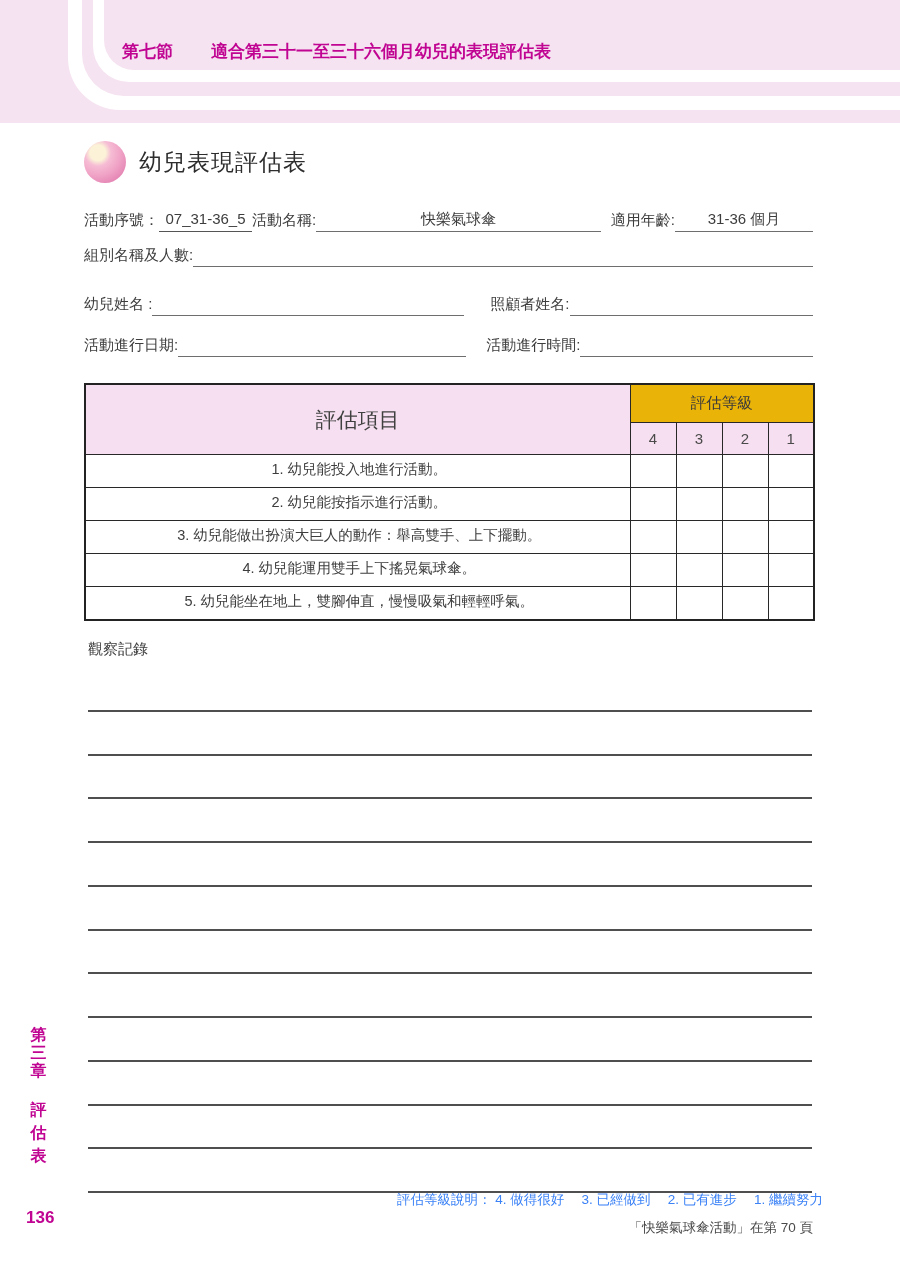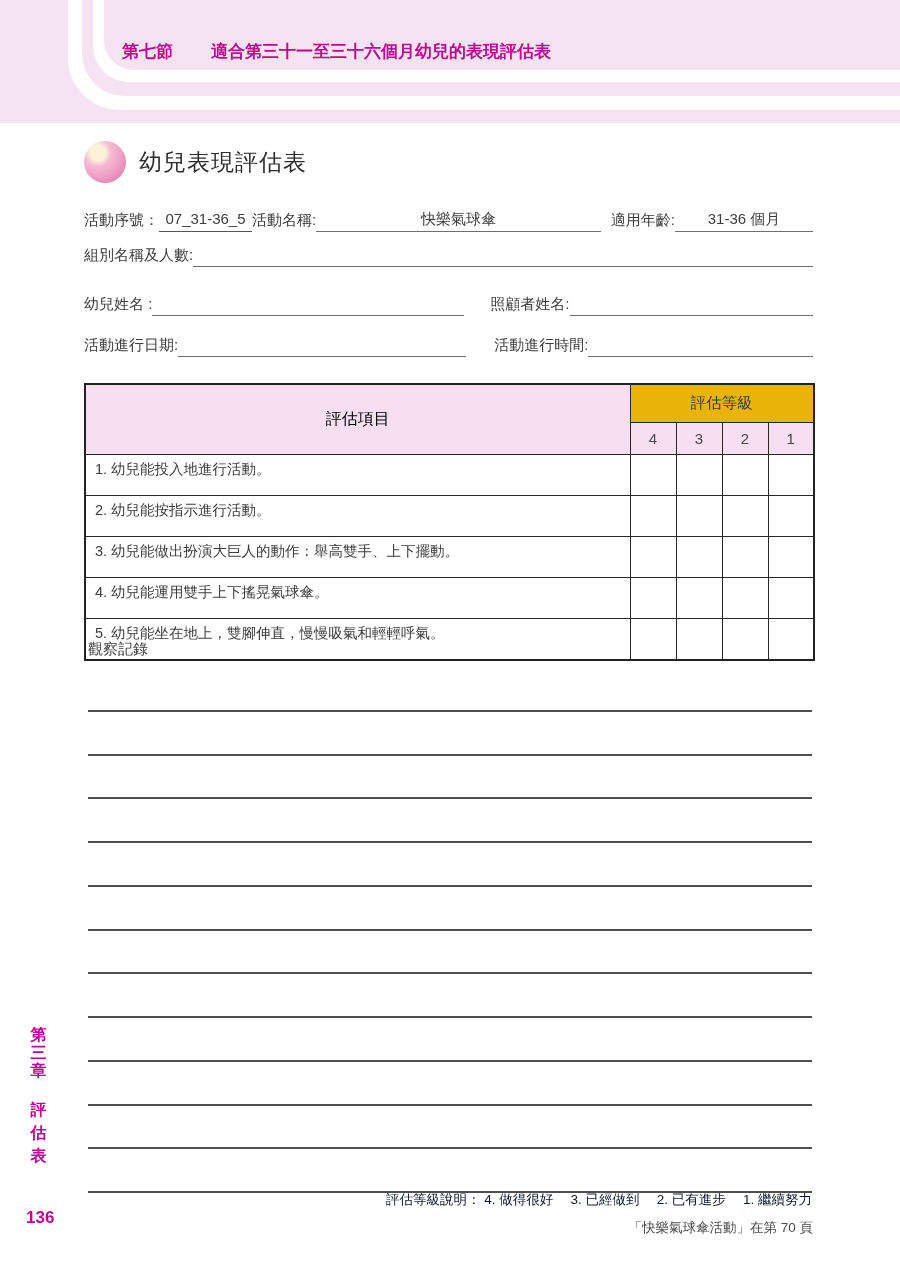--- a/index.html
+++ b/index.html
@@ -29,31 +29,31 @@
   .blank{border-bottom:1.5px solid #6e6e6e;line-height:24px;text-align:center;color:#3d3d3d;}
   .blank.dark{border-bottom:1.5px solid #555;}
   .r1{top:207px;align-items:flex-end;}
   .r2{top:243px;}
   .r3{top:292px;}
   .r4{top:333px;}
   
   table.assess{position:absolute;top:383px;left:84px;width:729px;border-collapse:collapse;table-layout:fixed;}
   table.assess th,table.assess td{border:1.5px solid #282828;}
   table.assess{border:2px solid #232323;}
-  th.hitem{background:#f6dff0;font-size:16px;font-weight:normal;color:#000000;height:67px;}
+  th.hitem{background:#f6dff0;font-size:21px;font-weight:normal;color:#404040;height:67px;}
   th.hgrade{background:#eab308;font-size:15.5px;font-weight:normal;color:#3a3a3a;height:35px;}
   th.hnum{background:#f6dff0;font-size:15px;font-weight:normal;color:#4a4a4a;height:29px;}
-  td.item{font-size:14.5px;padding:0 6px 12px 9px;height:28px;color:#3d3d3d;}
+  td.item{font-size:14.5px;padding:0 6px 4px 9px;height:28px;color:#3d3d3d;text-align:center;}
   td.cell{height:28px;background:#ffffff;}
   
   .obs-label{position:absolute;top:640px;left:88px;font-size:15px;color:#3d3d3d;}
   .obs-lines{position:absolute;top:668px;left:88px;width:724px;}
   .obs-line{height:41.75px;border-bottom:2px solid #4f4f4f;}
   
-  .grade-note{position:absolute;top:1191px;right:88px;font-size:13.5px;color:#0f172a;white-space:nowrap;}
+  .grade-note{position:absolute;top:1191px;right:77px;font-size:13.5px;color:#3b82f6;white-space:nowrap;}
   .activity-ref{position:absolute;top:1219px;right:87px;font-size:13.5px;color:#4a4a4a;white-space:nowrap;}
   
   .v-text{position:absolute;left:29px;width:19px;font-weight:bold;color:#c00592;font-size:16px;text-align:center;word-break:break-all;}
   .chapter{top:1026px;line-height:18px;}
   .section{top:1098px;line-height:23px;}
   .pagenum{position:absolute;left:26px;top:1208px;font-size:17px;font-weight:bold;color:#c00592;}
 </style>
 </head>
 <body>
 
@@ -89,21 +89,21 @@
   </div>
   <div class="frow r3">
     <span class="lbl">幼兒姓名 :</span>
     <span class="blank" style="width:312px;"></span>
     <span class="lbl" style="margin-left:26px;">照顧者姓名:</span>
     <span class="blank" style="flex:1;"></span>
   </div>
   <div class="frow r4">
     <span class="lbl">活動進行日期:</span>
     <span class="blank" style="width:288px;"></span>
-    <span class="lbl" style="margin-left:28px;">活動進行時間:</span>
+    <span class="lbl" style="margin-left:20px;">活動進行時間:</span>
     <span class="blank" style="flex:1;"></span>
   </div>
 </div>
 
 <table class="assess">
   <colgroup>
     <col style="width:545px">
       <col style="width:46px">
       <col style="width:46px">
       <col style="width:46px">

